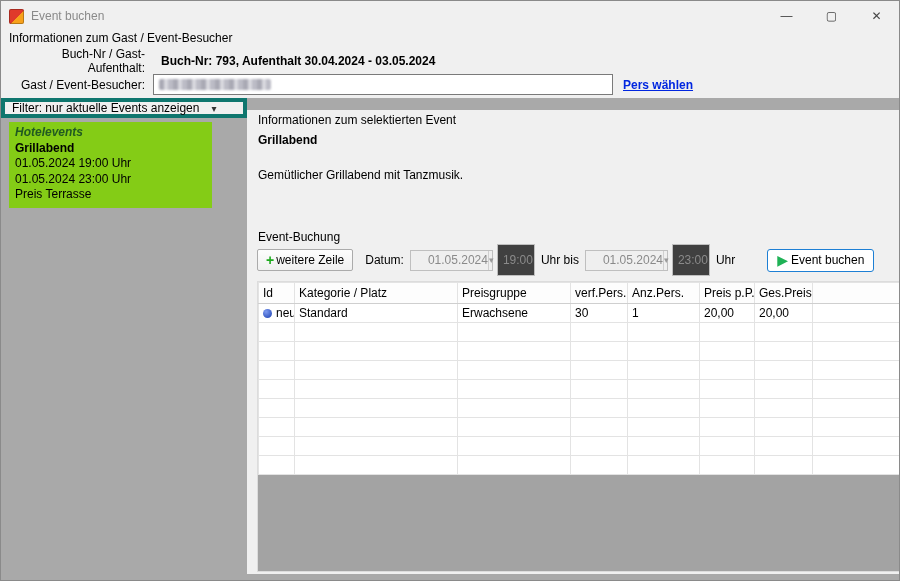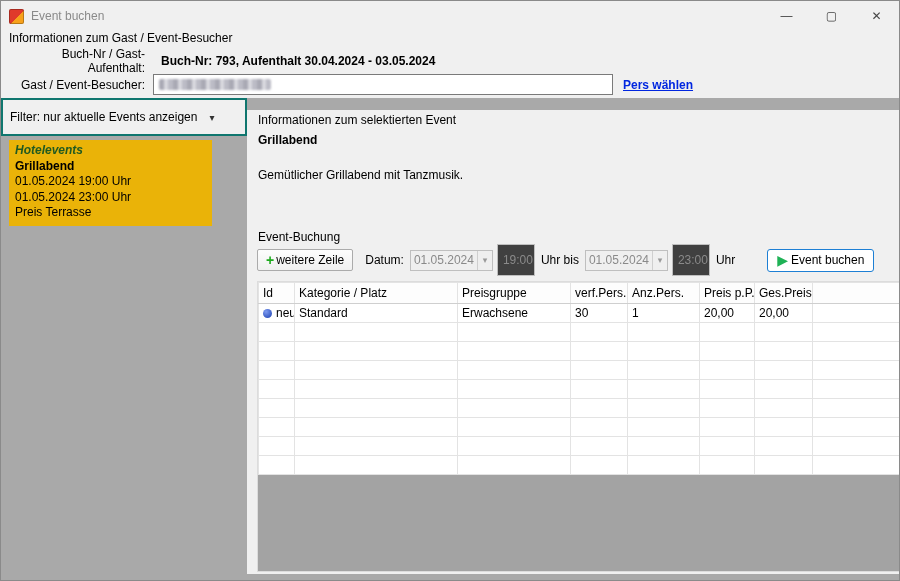--- a/index.html
+++ b/index.html
@@ -30,45 +30,45 @@
   .redacted { width: 112px; height: 11px; border-radius: 2px;
               background: repeating-linear-gradient(90deg, #a9a9b4 0 5px, #d9d9df 5px 9px, #bcbcc6 9px 14px);
               filter: blur(1.3px); }
   .link { color: #0026e0; font-weight: bold; text-decoration: underline; margin-left: 10px; cursor: pointer; }
 
   
   .main { position: relative; flex: 1; background: #a9a9a9; }
 
   
   .left-panel { position: absolute; left: 0; top: 0; bottom: 0; width: 246px; }
-  .filter-bar { height: 38px; background: #f0f0f0; border: 2px solid #0f766e;
+  .filter-bar { height: 20px; background: #f0f0f0; border: 4px solid #0f766e;
                 display: flex; align-items: center; padding: 0 7px; cursor: default; }
   .filter-caret { margin-left: 12px; font-size: 10px; color: #333; }
-  .event-card { margin: 4px 8px 16px 8px; width: 203px; background: #eab308; padding: 3px 6px 5px 6px; cursor: default; }
+  .event-card { margin: 4px 8px 16px 8px; width: 203px; background: #84cc16; padding: 3px 6px 5px 6px; cursor: default; }
   .event-card div { line-height: 15.5px; }
   .ev-cat { font-weight: bold; font-style: italic; color: #215a21; }
   .ev-name { font-weight: bold; }
 
   
   .right-panel { position: absolute; left: 246px; top: 12px; width: 694px; bottom: 6px;
                  background: #f0f0f0; }
   .sel-info { position: absolute; left: 11px; top: 3px; }
   .sel-info .si-name { margin-top: 6px; font-weight: bold; }
   .sel-info .si-desc { margin-top: 21px; }
   .eb-label { position: absolute; left: 11px; top: 120px; }
   .controls { position: absolute; left: 10px; top: 138px; right: 4px; height: 24px;
               display: flex; align-items: center; }
   .btn { height: 22px; background: linear-gradient(#fdfdfd, #f0f0f0); border: 1px solid #ababab;
          border-radius: 2px; display: inline-flex; align-items: center; padding: 0 8px;
          font-family: "Liberation Sans", sans-serif; font-size: 12px; cursor: pointer; }
   .plus-icon { color: #1daa1d; font-weight: bold; font-size: 14px; margin-right: 2px; line-height: 1; }
   .ctl-lbl { margin: 0 6px; }
   .ctl-lbl.first { margin-left: 12px; }
   .datebox { height: 21px; width: 83px; background: #efefef; border: 1px solid #bfbfbf;
-             color: #8a8a8a; display: inline-flex; align-items: center; padding: 0 0 0 3px; }
+             color: #8a8a8a; display: inline-flex; align-items: center; padding: 0 0 0 17px; }
   .datebox .dd { margin-left: auto; border-left: 1px solid #cfcfcf; width: 15px; height: 100%;
                  display: flex; align-items: center; justify-content: center; font-size: 9px; color: #9a9a9a; }
   .timebox { height: 21px; width: 38px; background: #404040; border: 1px solid #bfbfbf;
              color: #8a8a8a; display: inline-flex; align-items: center; padding: 15px 5px; margin-left: 4px; }
   .book-btn { margin-left: 26px; height: 23px; width: 107px; background: #fff;
               border: 1px solid #1d7fd4; border-radius: 3px; display: inline-flex;
               align-items: center; justify-content: center; font-size: 12px; cursor: pointer; }
   .play-icon { color: #1fb256; font-size: 14px; margin-right: 3px; line-height: 1; }
 
   .table-wrap { position: absolute; left: 10px; right: 3px; top: 171px; bottom: 2px;

